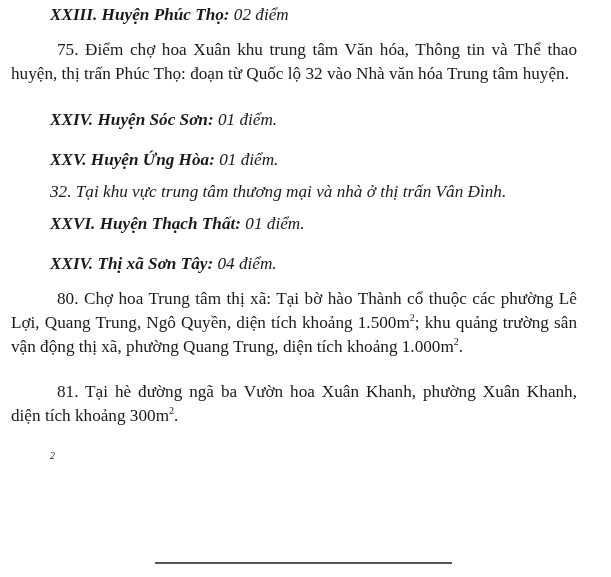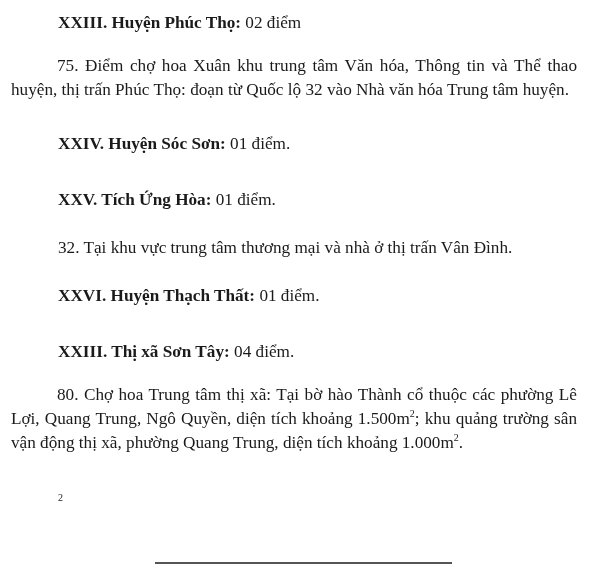--- a/index.html
+++ b/index.html
@@ -3,50 +3,51 @@
 <meta charset="utf-8">
 <style>
   html, body { margin:0; padding:0; background:#ffffff; }
   body { width:611px; height:577px; overflow:hidden; position:relative; }
   .doc {
     position:absolute; left:4px; top:0; width:580px;
     font-family: "Liberation Serif", "DejaVu Serif", serif;
     font-size:17.2px; color:#1a1a1a; line-height:24px;
   }
   .p { margin:7px; text-align:justify; text-indent:46px; }
-  .h { margin:8px; padding-left:46px; }
+  .h { margin:0; padding-left:46px;font-style:italic; }
   .h b, .total b { font-weight:bold; }
   sup { font-size:10px; line-height:0; vertical-align:7px; }
   .rule {
     position:absolute; left:155px; top:562px; width:297px; height:2px;
     background:#555555;
   }
 </style>
 </head>
 <body>
 
 <div class="doc">
   <div style="height:3px"></div>
   <p class="h"><b>XXIII. Huyện Phúc Thọ:</b><span> 02 điểm</span></p>
   <div style="height:4px"></div>
   <p class="p">75. Điểm chợ hoa Xuân khu trung tâm Văn hóa, Thông tin và Thể thao huyện, thị trấn Phúc Thọ: đoạn từ Quốc lộ 32 vào Nhà văn hóa Trung tâm huyện.</p>
   <div style="height:7px"></div>
   <div style="height:8px"></div>
   <p class="h"><b>XXIV. Huyện Sóc Sơn:</b><span> 01 điểm.</span></p>
   <div style="height:8px"></div>
   <div style="height:8px"></div>
-  <p class="h"><b>XXV. Tích Ứng Hòa:</b><span> 01 điểm.</span></p>
+  <p class="h"><b>XXV. Huyện Ứng Hòa:</b><span> 01 điểm.</span></p>
   <div style="height:8px"></div>
   <p class="h">32. Tại khu vực trung tâm thương mại và nhà ở thị trấn Vân Đình.</p>
   <div style="height:8px"></div>
   <p class="h"><b>XXVI. Huyện Thạch Thất:</b><span> 01 điểm.</span></p>
   <div style="height:8px"></div>
   <div style="height:8px"></div>
-  <p class="h"><b>XXIII. Thị xã Sơn Tây:</b><span> 04 điểm.</span></p>
+  <p class="h"><b>XXIV. Thị xã Sơn Tây:</b><span> 04 điểm.</span></p>
   <div style="height:4px"></div>
   <p class="p"><span>80. Chợ hoa Trung tâm thị xã: Tại bờ hào Thành cổ thuộc các phường Lê Lợi, Quang Trung, Ngô Quyền, diện tích khoảng 1.500m</span><sup>2</sup><span>; khu quảng trường sân vận động thị xã, phường Quang Trung, diện tích khoảng 1.000m</span><sup>2</sup><span>.</span></p>
   <div style="height:7px"></div>
+  <p class="p"><span>81. Tại hè đường ngã ba Vườn hoa Xuân Khanh, phường Xuân Khanh, diện tích khoảng 300m</span><sup>2</sup><span>.</span></p>
   <div style="height:7px"></div>
   <div style="height:7px"></div>
   <p class="h"><sup>2</sup></p>
 
 </div>
 <div class="rule"></div>
 
 </body></html>

